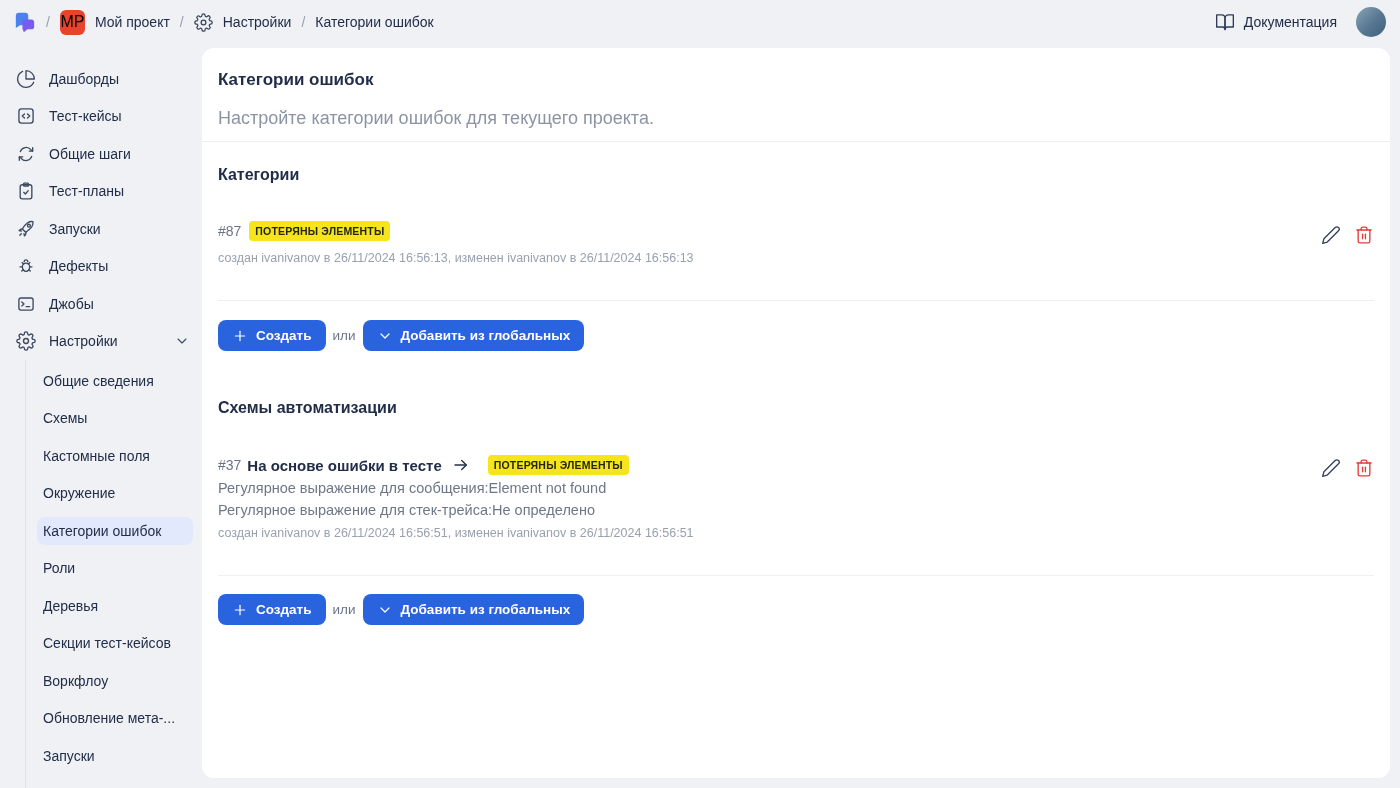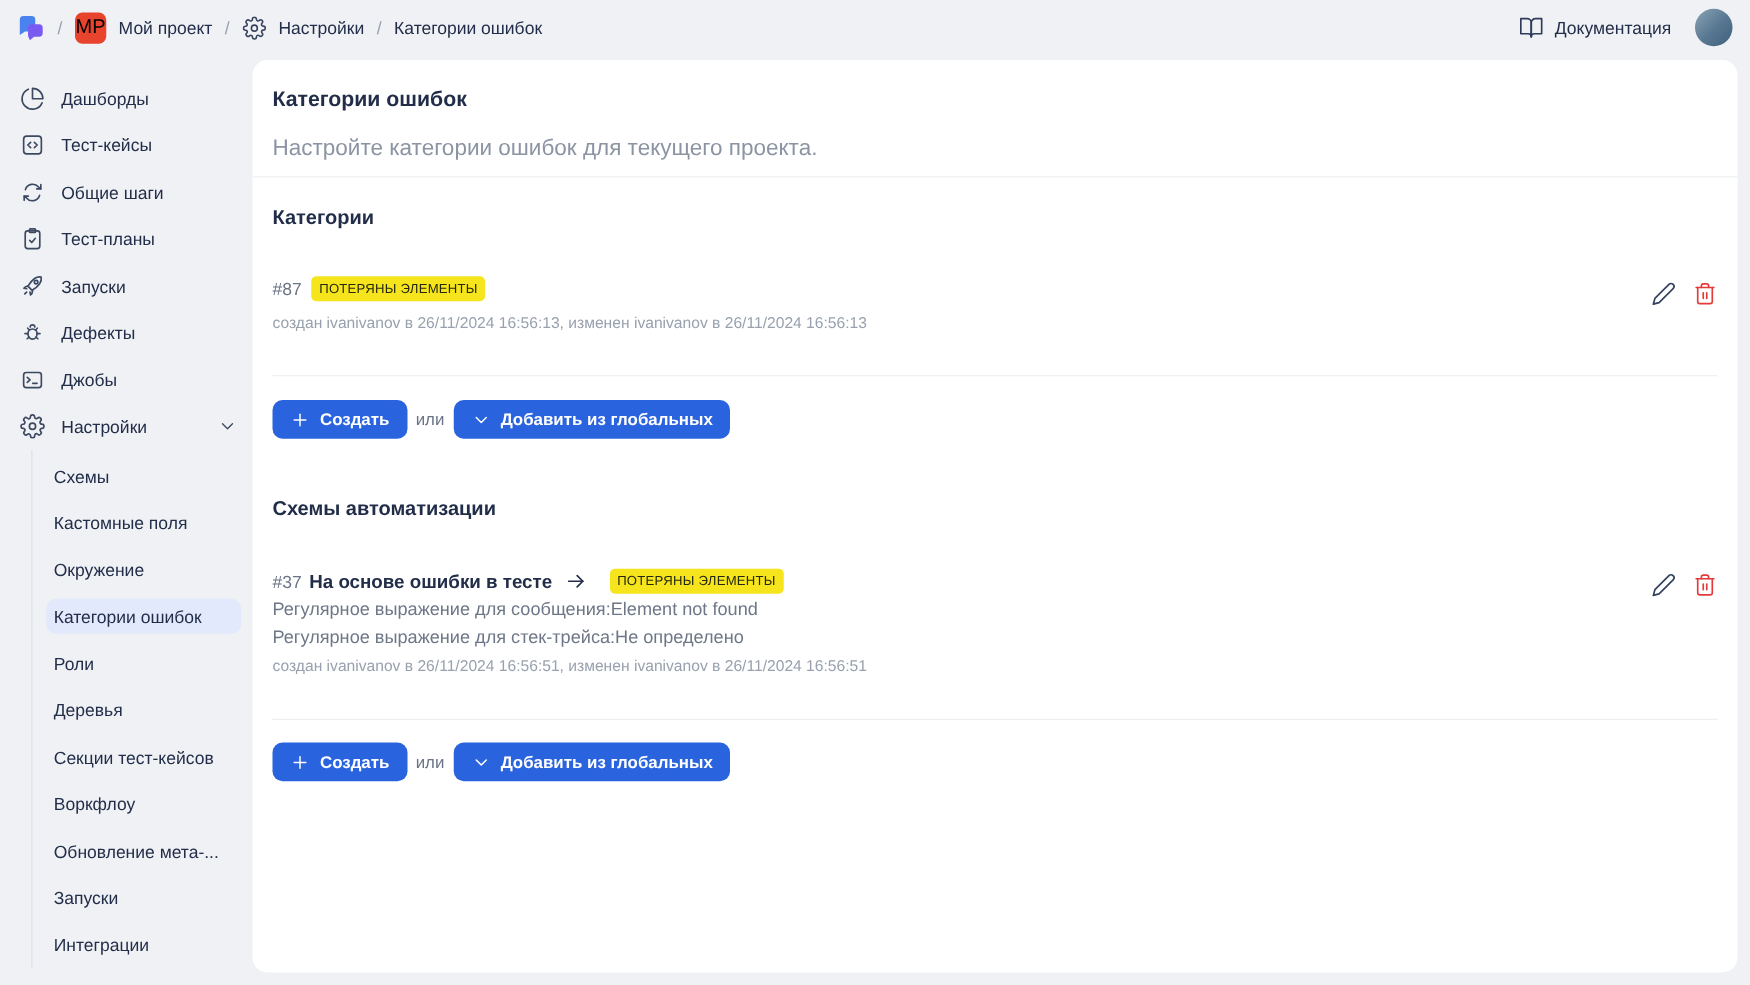--- a/index.html
+++ b/index.html
@@ -37,21 +37,21 @@
   
   .card{position:absolute;left:202px;top:48px;width:1188px;height:730px;background:#fff;border-radius:12px;}
   .h1{position:absolute;left:16px;top:22px;font-size:17px;font-weight:700;}
   .subtitle{position:absolute;left:16px;top:60px;font-size:18px;color:var(--gray);}
   .div-full{position:absolute;left:0;right:0;top:93px;height:1px;background:var(--line);}
   .sec-h{position:absolute;left:16px;font-size:16px;font-weight:700;}
   #sec1h{top:118px;} #sec2h{top:351px;}
   .row{position:absolute;left:16px;display:flex;align-items:center;height:26px;}
   #row1{top:170px;} #row2{top:404px;}
   .num{color:#6b7486;font-size:14px;}
-  .badge{background:var(--yellow);color:#23270e;font-size:10.5px;font-weight:400;padding:4px 6px;border-radius:4px;margin-left:8px;letter-spacing:.2px;white-space:nowrap;}
+  .badge{background:var(--yellow);color:#23270e;font-size:10.5px;font-weight:700;padding:4px 6px;border-radius:4px;margin-left:8px;letter-spacing:.2px;white-space:nowrap;}
   .scheme-title{font-weight:700;font-size:15px;margin-left:6px;color:var(--navy);}
   .arrow-icon{margin:0 10px;}
   .arrow-icon svg{width:18px;height:18px;stroke:#222e49;fill:none;stroke-width:1.8;stroke-linecap:round;stroke-linejoin:round;}
   .meta{position:absolute;left:16px;font-size:12.5px;color:#99a1ae;white-space:nowrap;}
   #meta1{top:203px;} #meta2{top:478px;}
   .regex{position:absolute;left:16px;font-size:14.5px;color:#6e7787;white-space:nowrap;}
   #re1{top:432px;} #re2{top:454px;}
   .div-inset{position:absolute;left:16px;right:16px;height:1px;background:var(--line);}
   #div1{top:252px;} #div2{top:527px;}
   .btnrow{position:absolute;left:16px;display:flex;align-items:center;}
@@ -170,20 +170,23 @@
     <span>Настройки</span>
     <span class="chev">
       <svg viewBox="0 0 24 24">
           <polyline points="6 9 12 15 18 9"></polyline>
         </svg>
     </span>
   </div>
 
   <div class="subnav">
     <div class="subitem">
+        <span class="pill">Общие сведения</span>
+      </div>
+    <div class="subitem">
         <span class="pill">Схемы</span>
       </div>
     <div class="subitem">
         <span class="pill">Кастомные поля</span>
       </div>
     <div class="subitem">
         <span class="pill">Окружение</span>
       </div>
     <div class="subitem selected">
         <span class="pill">Категории ошибок</span>

